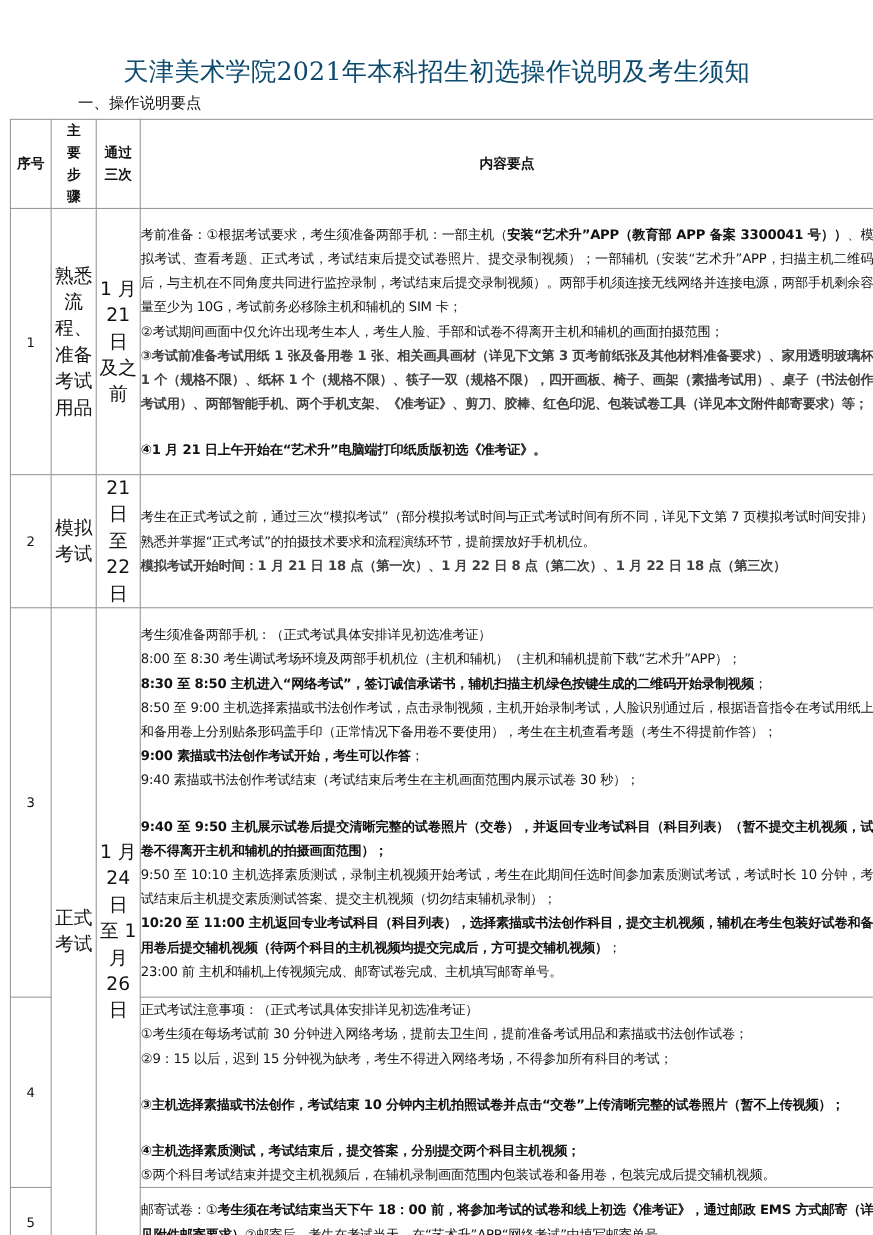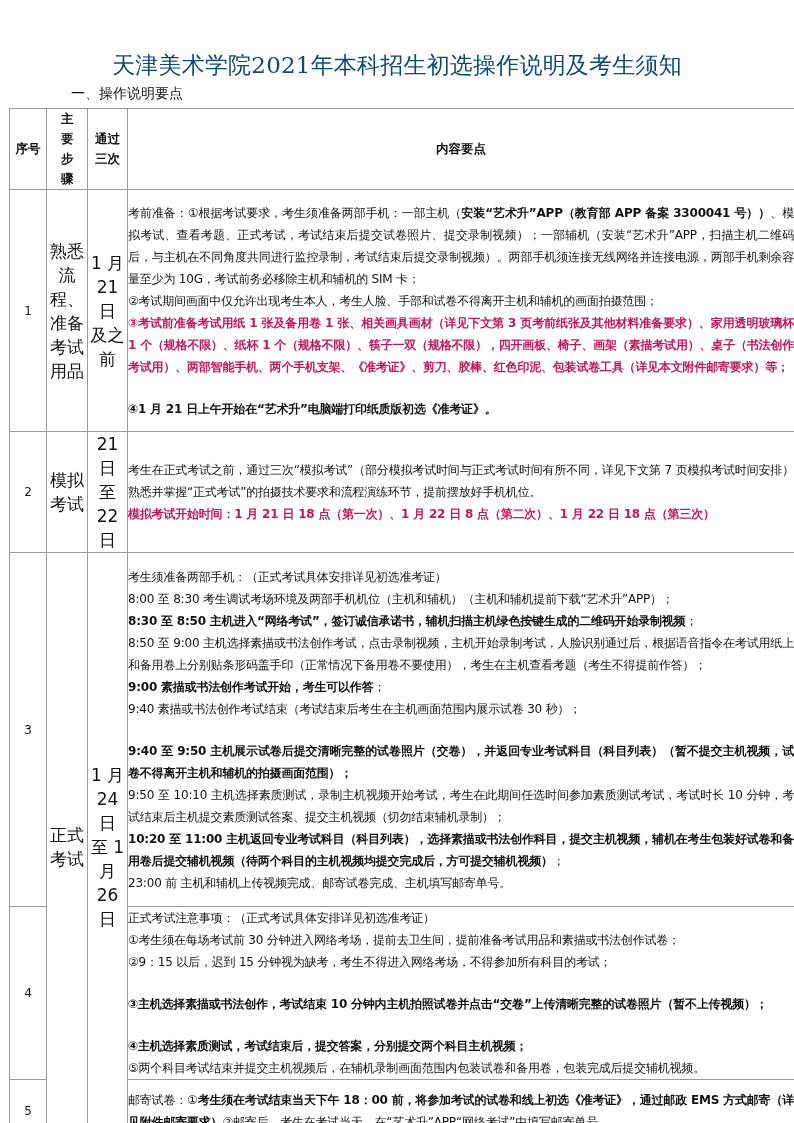--- a/index.html
+++ b/index.html
@@ -26,21 +26,21 @@
     border: 1px solid #9a9a9a; padding: 0; vertical-align: middle;
   }
   th { font-weight: bold; font-size: 12.5px; text-align: center; line-height: 20px; }
   td.num { text-align: center; font-size: 12px; }
   td.step, td.time { text-align: center; font-size: 17px; line-height: 24px; }
   td.content {
     font-size: 12px; line-height: 22px; padding: 6px 5px 6px 5px;
     text-align: justify; letter-spacing: -0.2px;
   }
   .b { font-weight: bold; margin-top: 20px; }
-  .red { color: #be185d; font-weight: bold; }
+  .red { color: #404040; font-weight: bold; }
   .line { display: block; }
 </style>
 </head>
 <body>
 
 <div class="doc-title">天津美术学院2021年本科招生初选操作说明及考生须知</div>
 <div class="section-heading">一、操作说明要点</div>
 
 <table class="main">
   <colgroup>

